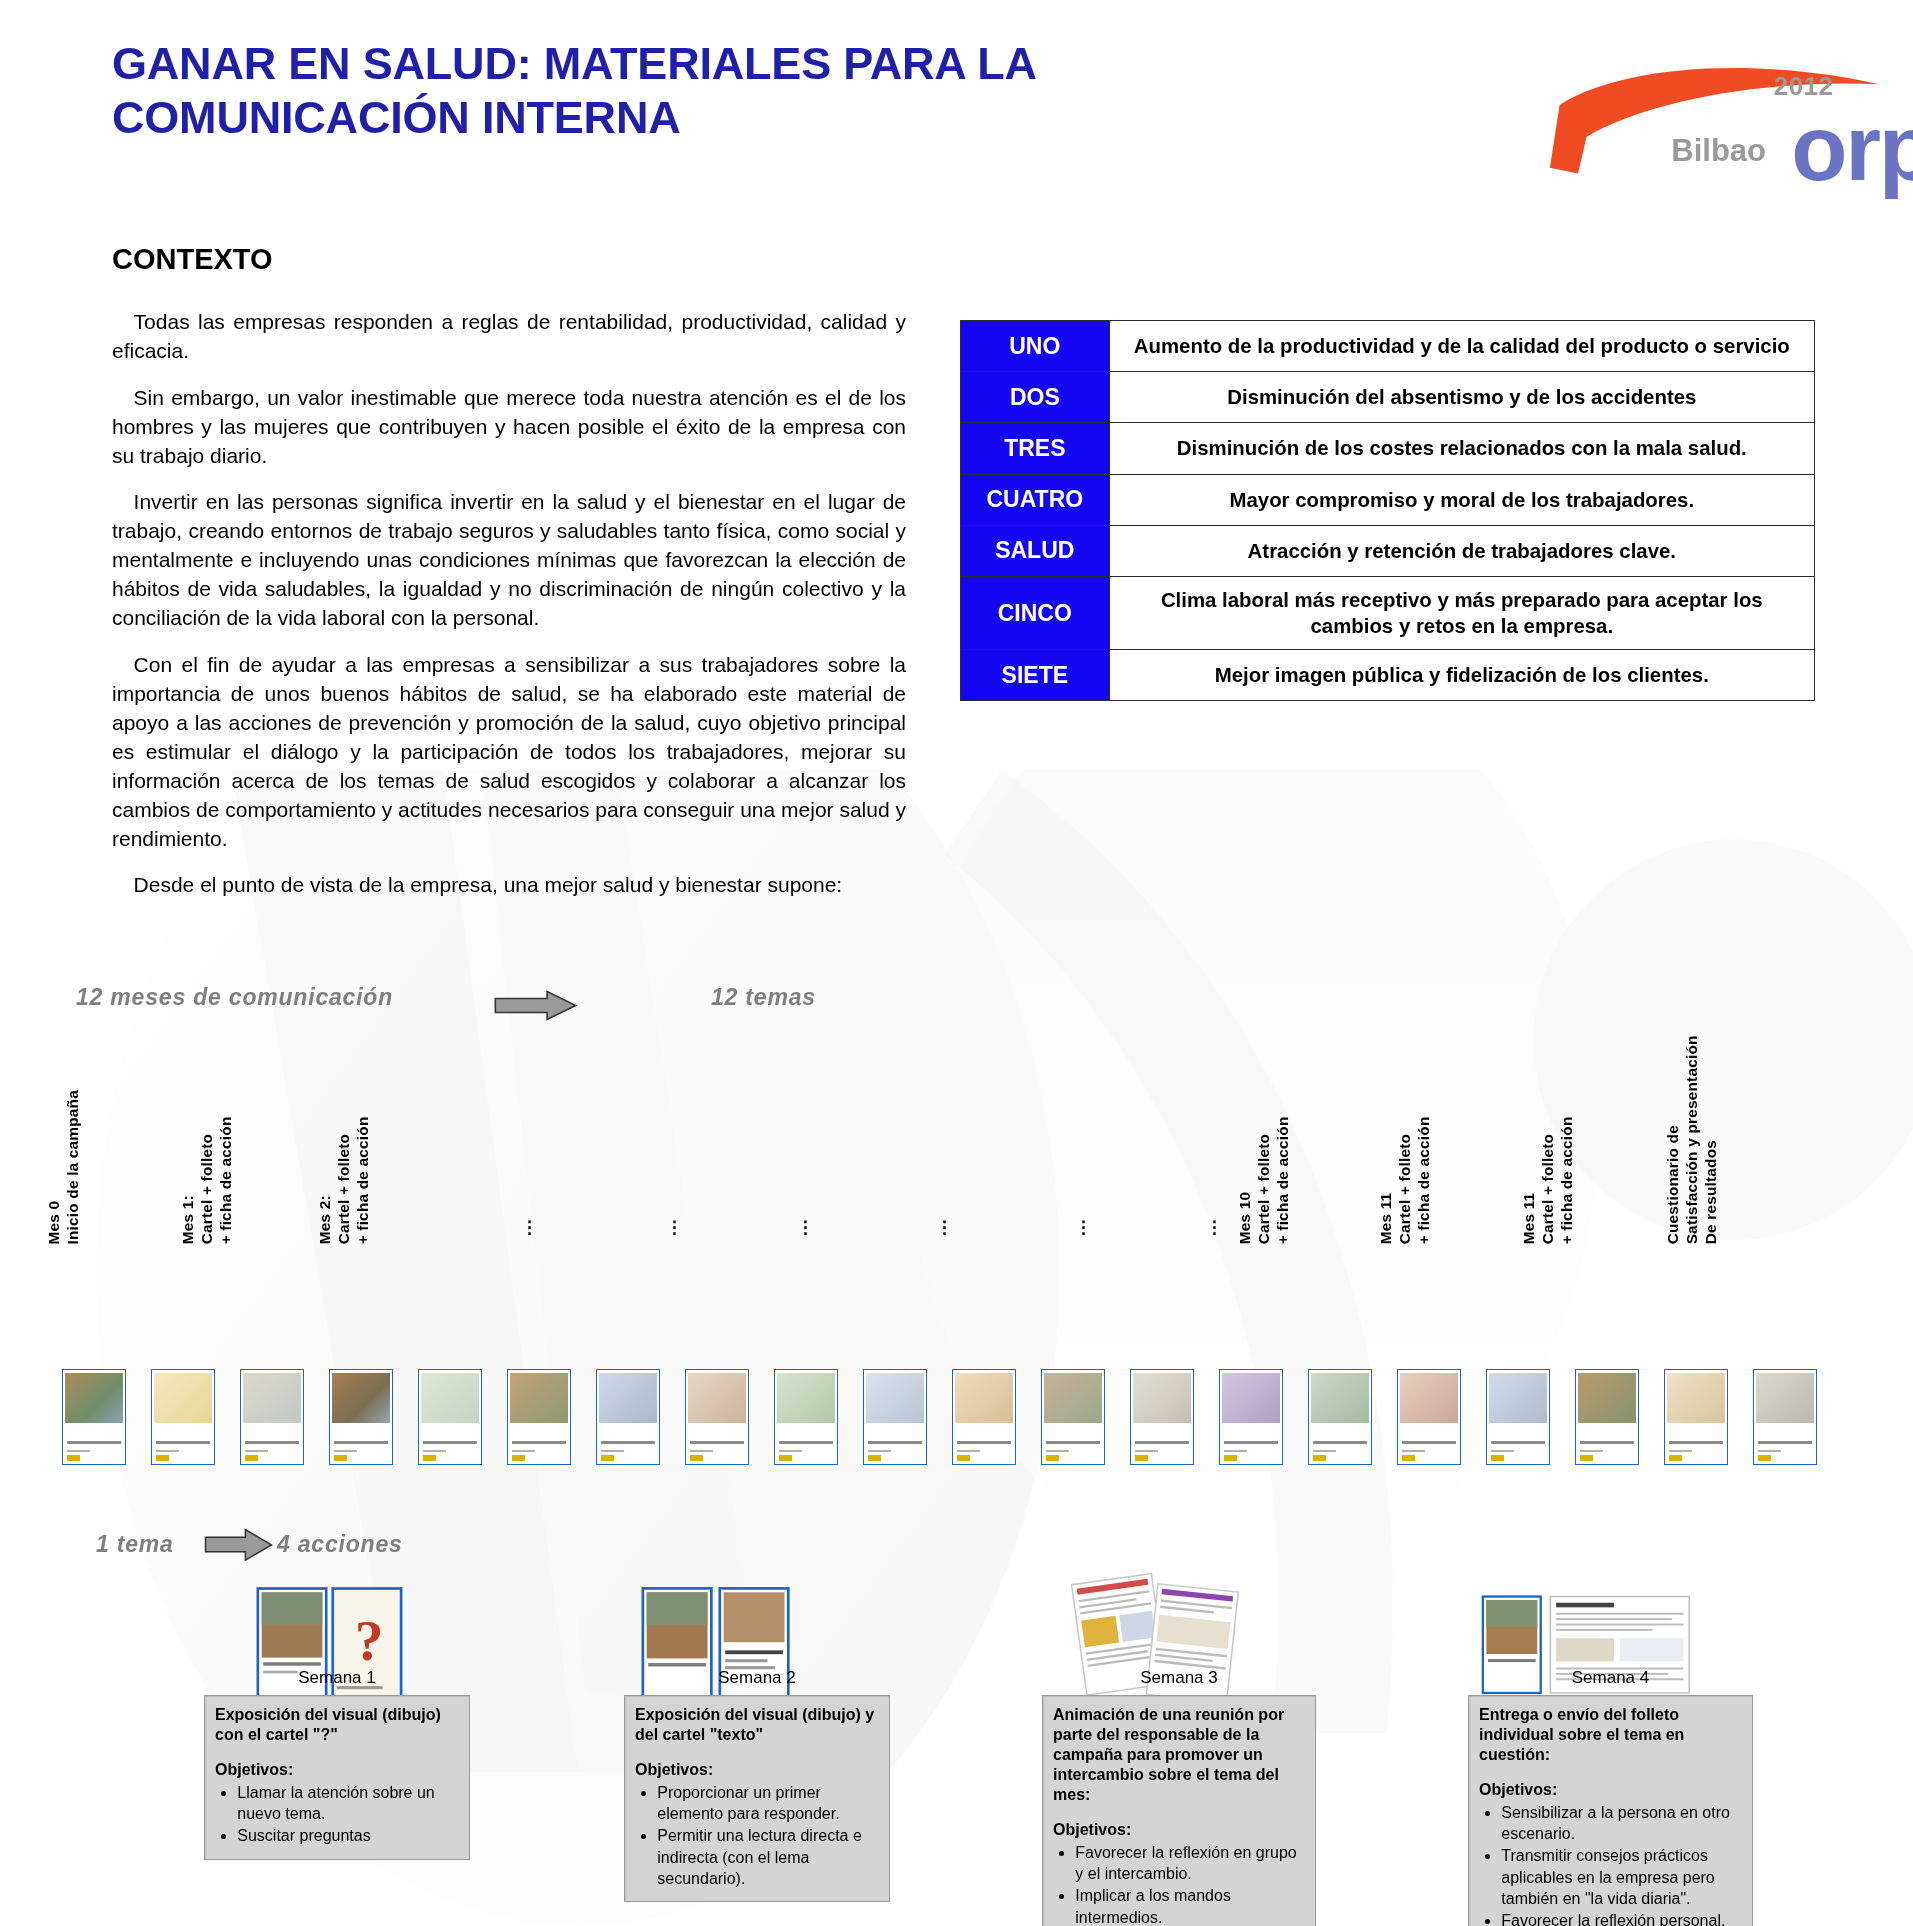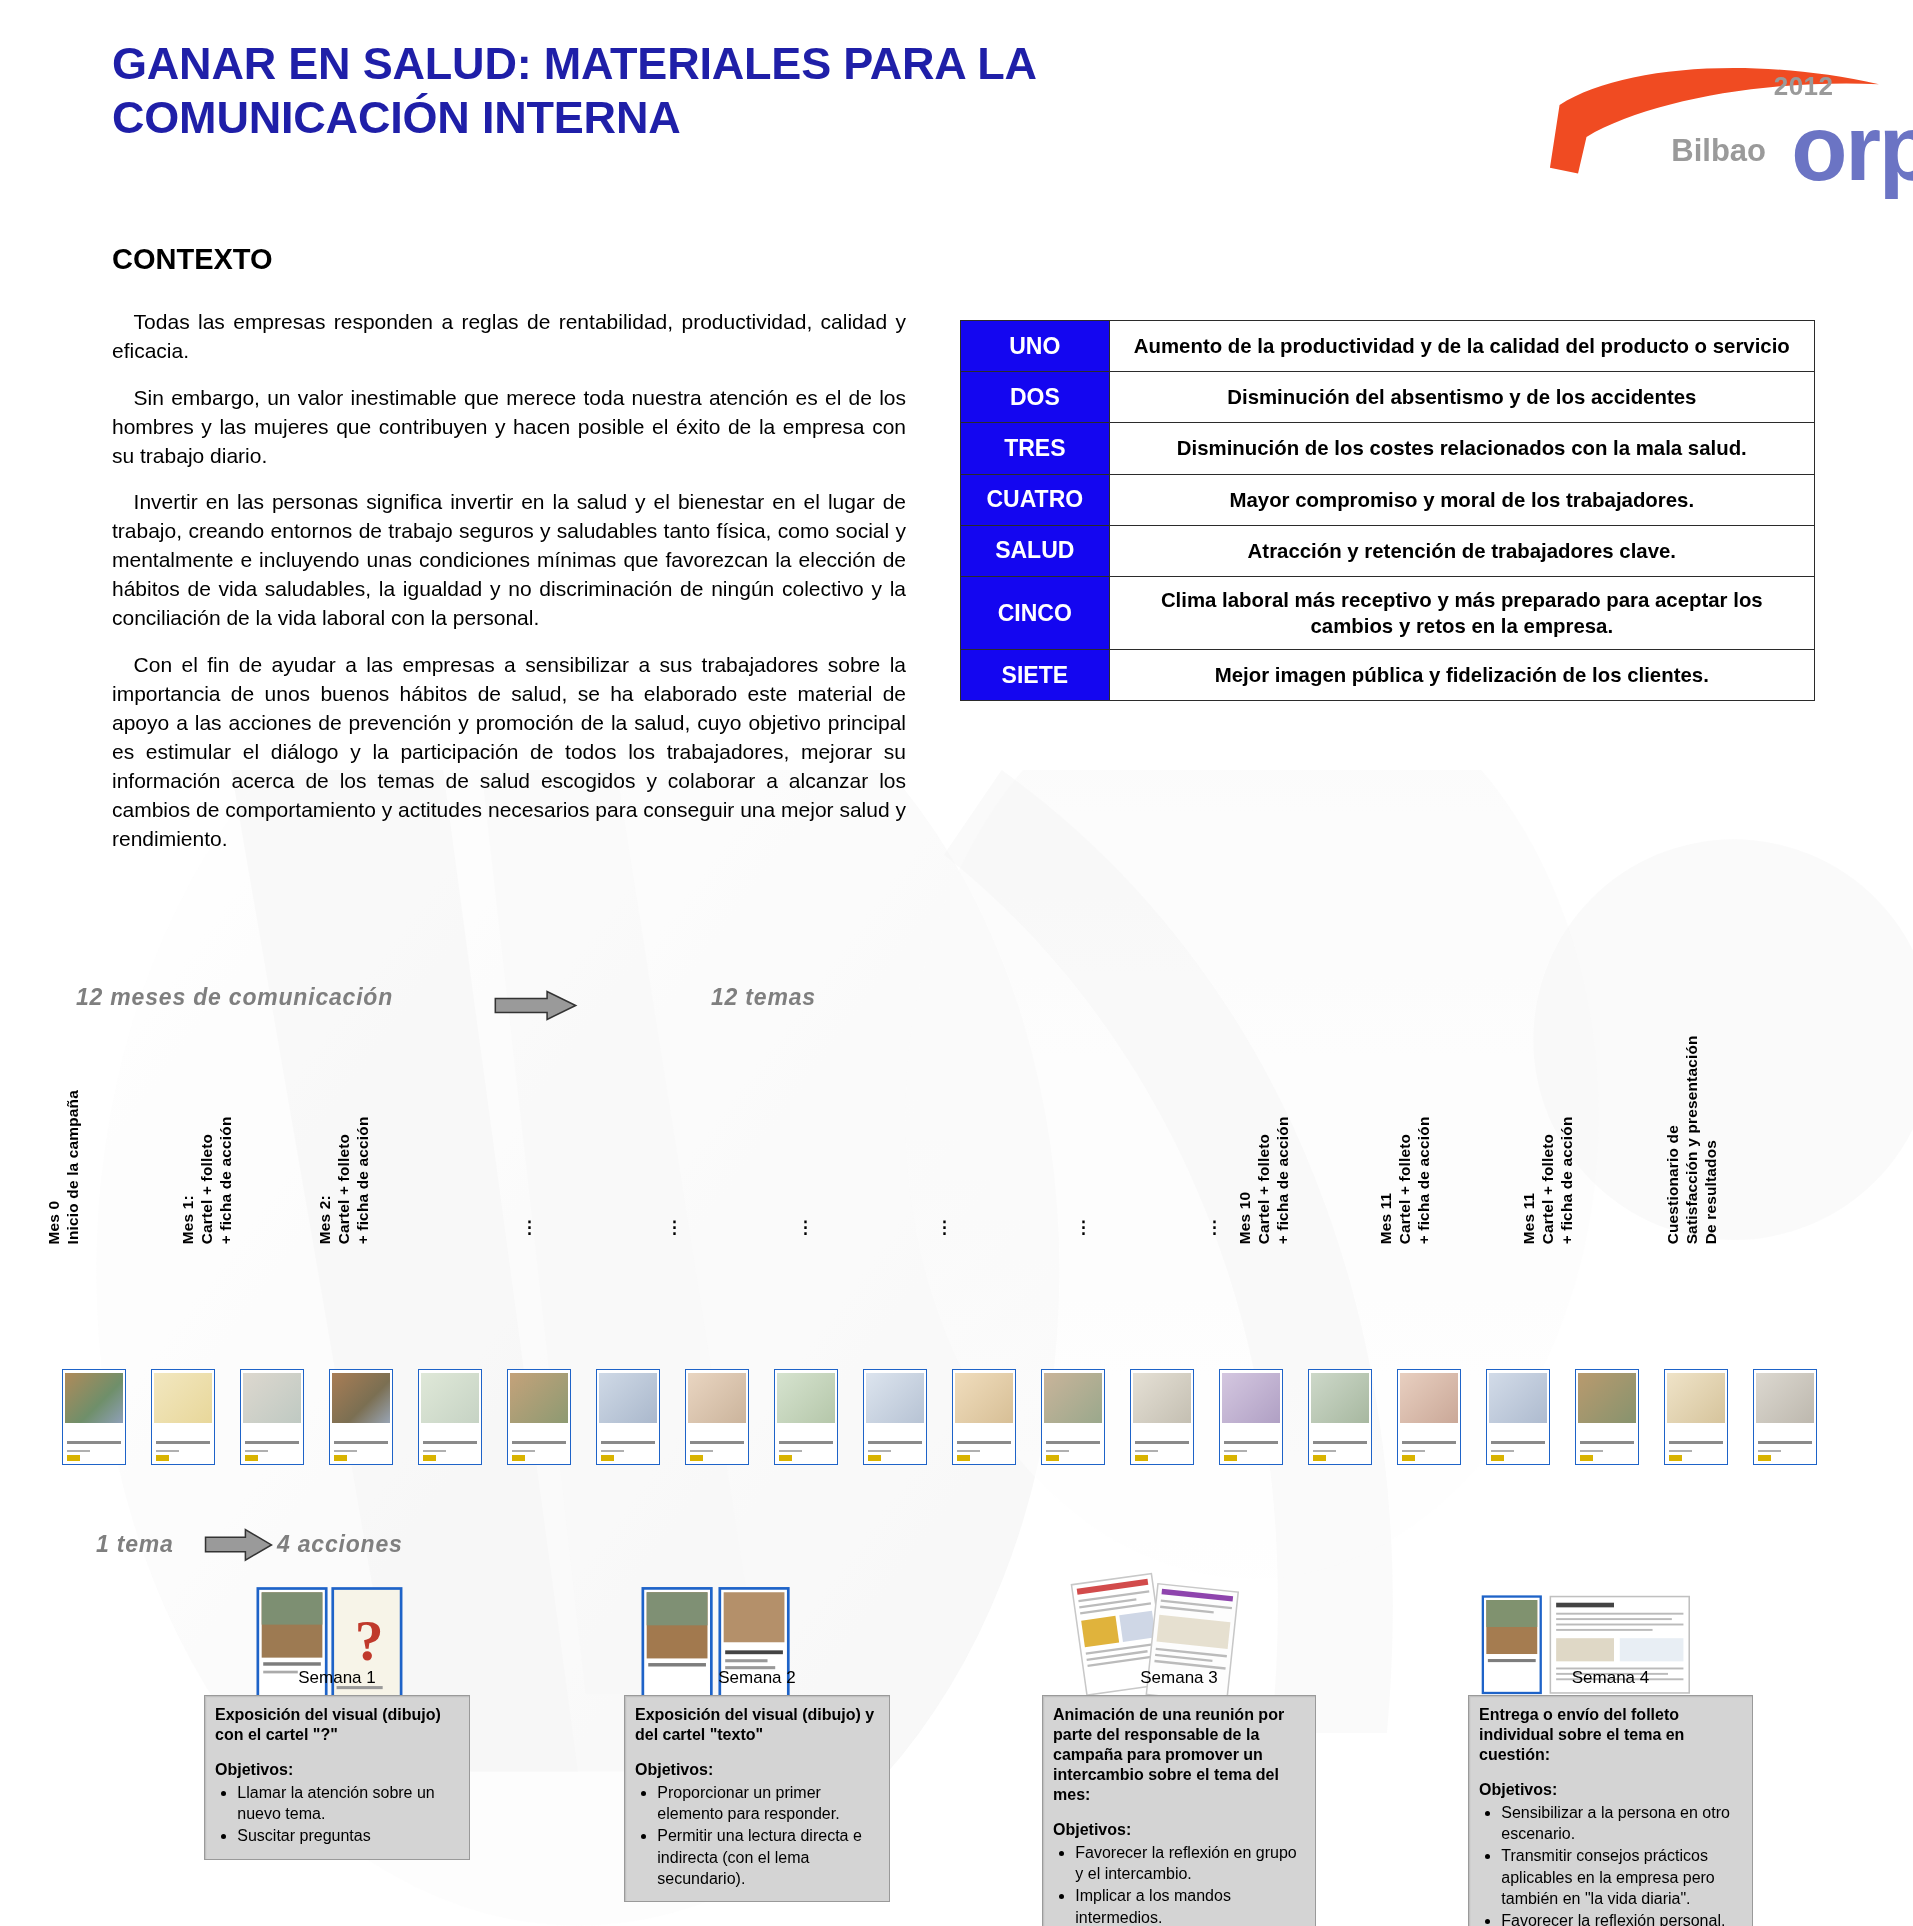--- a/index.html
+++ b/index.html
@@ -319,20 +319,21 @@
     </div>
   </div>
 
   <div class="sec-heading" style="left:112px; top:243px;">CONTEXTO</div>
 
   <div class="ctx-col">
     <div class="ctx-p">Todas las empresas responden a reglas de rentabilidad, productividad, calidad y eficacia.</div>
     <div class="ctx-p">Sin embargo, un valor inestimable que merece toda nuestra atención es el de los hombres y las mujeres que contribuyen y hacen posible el éxito de la empresa con su trabajo diario.</div>
     <div class="ctx-p">Invertir en las personas significa invertir en la salud y el bienestar en el lugar de trabajo, creando entornos de trabajo seguros y saludables tanto física, como social y mentalmente e incluyendo unas condiciones mínimas que favorezcan la elección de hábitos de vida saludables, la igualdad y no discriminación de ningún colectivo y la conciliación de la vida laboral con la personal.</div>
     <div class="ctx-p">Con el fin de ayudar a las empresas a sensibilizar a sus trabajadores sobre la importancia de unos buenos hábitos de salud, se ha elaborado este material de apoyo a las acciones de prevención y promoción de la salud, cuyo objetivo principal es estimular el diálogo y la participación de todos los trabajadores, mejorar su información acerca de los temas de salud escogidos y colaborar a alcanzar los cambios de comportamiento y actitudes necesarios para conseguir una mejor salud y rendimiento.</div>
+    <div class="ctx-p">Desde el punto de vista de la empresa, una mejor salud y bienestar supone:</div>
   </div>
 
   <table class="btable">
     <tbody>
         <tr>
       <td class="num">UNO</td>
       <td class="txt">Aumento de la productividad y de la calidad del producto o servicio</td>
     </tr>
     <tr>
       <td class="num">DOS</td>

